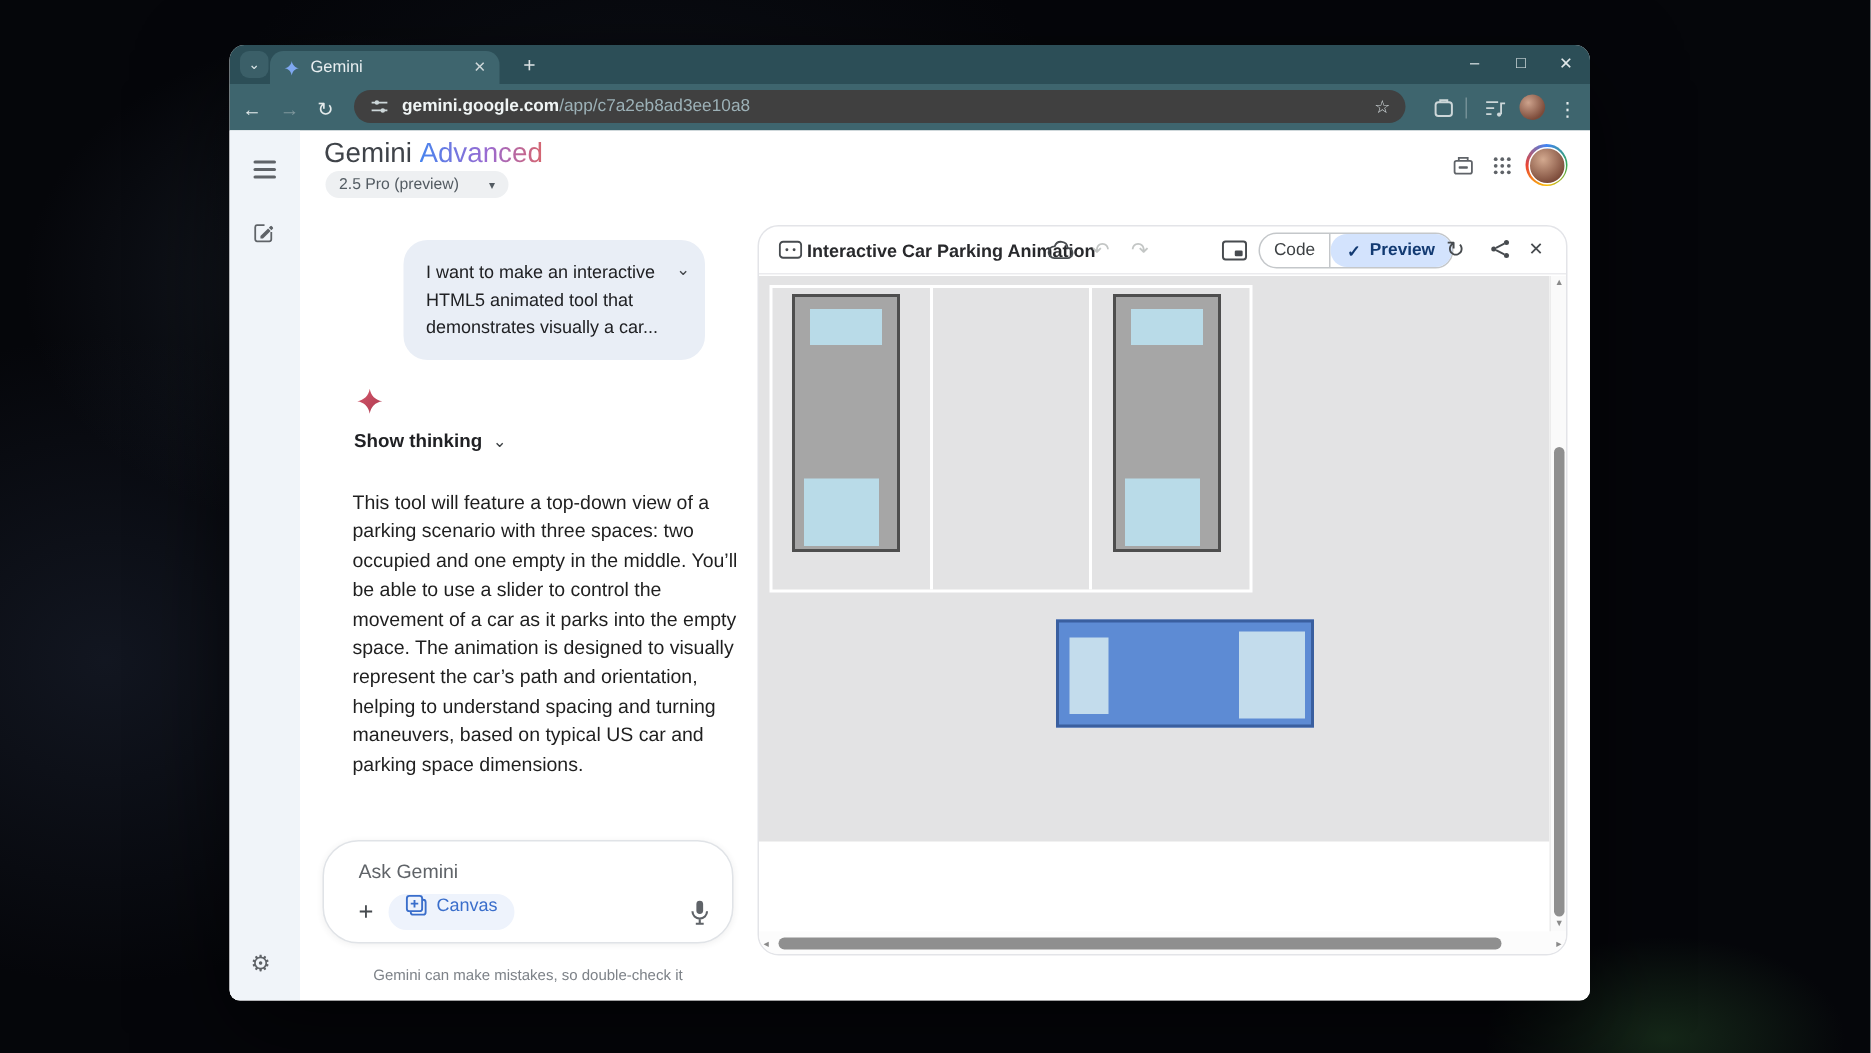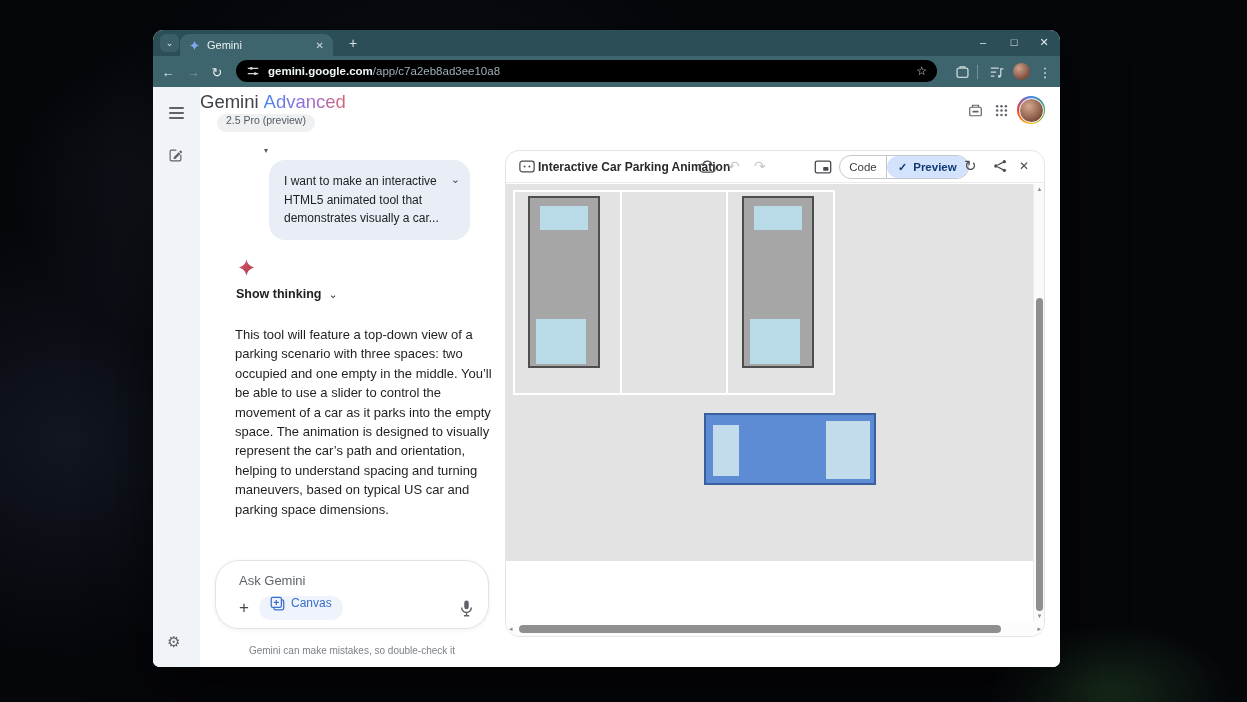--- a/index.html
+++ b/index.html
@@ -20,39 +20,39 @@
   .tabstrip{position:absolute;left:0;top:0;width:100%;height:26px;background:#2c4e57;}
   .tabsearch{position:absolute;left:7px;top:4px;width:19px;height:18px;border-radius:6px;background:#3b5f68;color:#dfe7e9;font-size:9px;}
   .tab{position:absolute;left:27px;top:4px;width:153px;height:22px;background:#3e656e;border-radius:9px 9px 0 0;display:flex;align-items:center;padding:0 9px;box-sizing:border-box;}
   .tab .ttl{flex:1;color:#e9eff1;font-size:11px;margin-left:7px;white-space:nowrap;overflow:hidden;}
   .tab .cls{color:#cfd8da;font-size:10px;}
   .newtab{position:absolute;left:190px;top:3px;width:20px;height:20px;color:#d9e0e2;font-size:14px;}
   .wc{position:absolute;top:6px;font-size:11px;color:#e1e8ea;width:14px;text-align:center;}
 
   .toolbar{position:absolute;left:0;top:26px;width:100%;height:31px;background:#3e656e;}
   .tbico{position:absolute;top:8px;width:16px;height:16px;font-size:13px;color:#e4ebec;}
-  .addr{position:absolute;left:83px;top:4px;height:22px;width:701px;border-radius:11px;background:#000000;display:flex;align-items:center;box-sizing:border-box;padding:0 10px;}
+  .addr{position:absolute;left:83px;top:4px;height:22px;width:701px;border-radius:11px;background:#404040;display:flex;align-items:center;box-sizing:border-box;padding:0 10px;}
   .addr .host{color:#f0f5f5;font-size:11.5px;font-weight:bold;margin-left:8px;white-space:nowrap;}
   .addr .path{color:#9cb1b7;font-size:11.5px;white-space:nowrap;}
   .addr .star{margin-left:auto;color:#d6dee0;font-size:12px;}
   .tdivider{position:absolute;left:824px;top:9px;width:1px;height:14px;background:rgba(255,255,255,.28);}
   .bavatar{position:absolute;left:860px;top:7px;width:17px;height:17px;border-radius:50%;background:radial-gradient(circle at 35% 32%, #cda28c, #7c4b3a 72%);}
 
   
   .app{position:absolute;left:0;top:57px;width:100%;height:580px;background:#fff;}
   .rail{position:absolute;left:0;top:0;width:47px;height:100%;background:#f0f4f9;}
   .menu-bars{position:absolute;left:16px;top:20px;width:15px;}
   .menu-bars i{display:block;height:1.6px;background:#5f6368;margin-bottom:3.4px;border-radius:1px;}
   .railbtn{position:absolute;left:14px;width:18px;height:18px;}
   .gear{position:absolute;left:14px;bottom:16px;font-size:15px;color:#5f6368;}
 
-  .brand{position:absolute;left:47px;top:4px;font-size:18.5px;line-height:22px;}
+  .brand{position:absolute;left:63px;top:4px;font-size:18.5px;line-height:22px;}
   .brand .g{color:#3f4349;}
   .brand .adv{background:linear-gradient(90deg,#4884ee 0%,#9a6ad1 55%,#d6656f 100%);-webkit-background-clip:text;background-clip:text;color:transparent;margin-left:5px;}
-  .modelpill{position:absolute;left:64px;top:27px;height:18px;border-radius:9px;background:#eef0f2;color:#535b62;font-size:10.5px;display:flex;align-items:center;gap:20px;padding:0 9px;flex-direction:column;}
+  .modelpill{position:absolute;left:64px;top:27px;height:18px;border-radius:9px;background:#eef0f2;color:#535b62;font-size:10.5px;display:flex;align-items:center;gap:20px;padding:0 9px;}
   .hdrbtn{position:absolute;top:15px;width:17px;height:17px;}
   .gavatar{position:absolute;left:864px;top:9px;width:28px;height:28px;border-radius:50%;background:conic-gradient(#4285f4,#34a853,#fbbc05,#ea4335,#4285f4);display:flex;align-items:center;justify-content:center;}
   .gavatar .in{width:23px;height:23px;border-radius:50%;background:radial-gradient(circle at 38% 32%, #d3a98f, #7c4b3a 75%);border:1.5px solid #fff;}
 
   
   .bubble{position:absolute;left:116px;top:73px;width:201px;box-sizing:border-box;border-radius:16px;background:#e9eef6;padding:12px 42px 12px 15px;}
   .bubble .txt{font-size:12px;line-height:18.6px;color:#202124;width:158px;}
   .bubble .chev{position:absolute;right:10px;top:13px;color:#45484d;font-size:11px;}
   .sparkle{position:absolute;left:84px;top:171px;width:19px;height:19px;}
   .showthink{position:absolute;left:83px;top:200px;font-size:12.5px;font-weight:bold;color:#202124;display:flex;align-items:center;gap:7px;}

